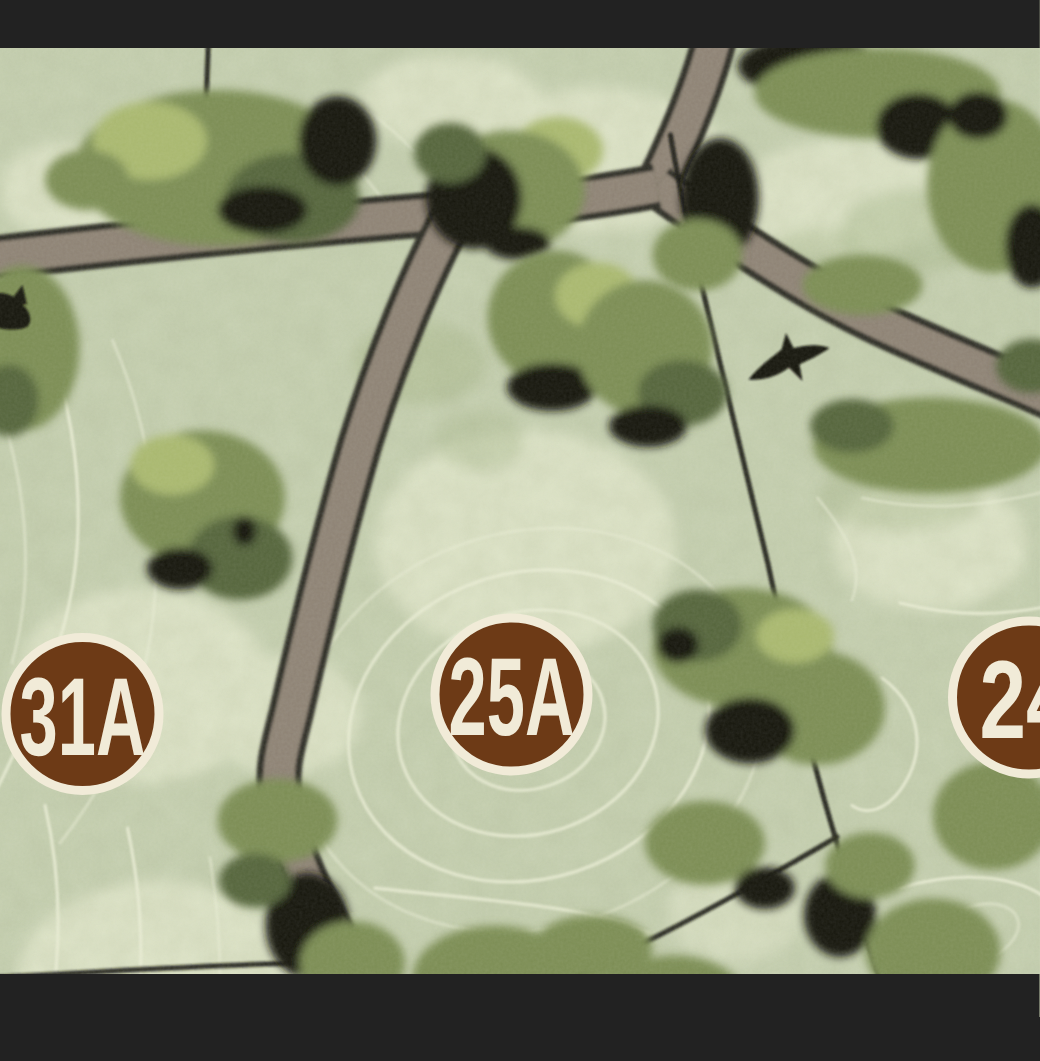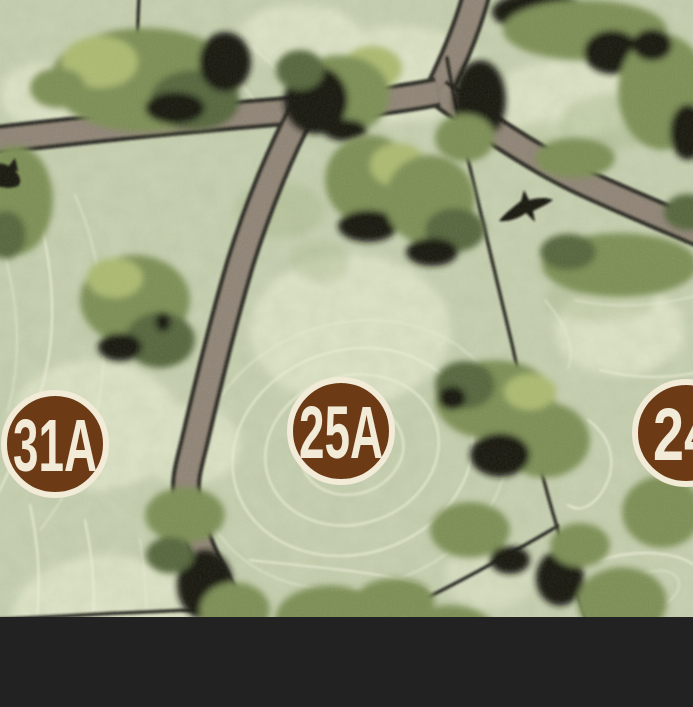--- a/index.html
+++ b/index.html
@@ -2,20 +2,21 @@
 <html style="--c-background: #c6d0b0; --c-background_light: #dde3c6; --c-background_dark: #a9b88c; --c-tree_olive: #7b8d52; --c-tree_light: #a9b86d; --c-tree_dark: #54653a; --c-tree_black: #15140c; --c-road_fill: #8e8375; --c-road_edge: #2f2d25; --c-contour: #e8ebd1; --c-boundary: #201f17; --c-badge_fill: #6e3a15; --c-badge_ring: #f1ebd7; --c-badge_text: #f1ebd7;"><head>
 <meta charset="utf-8">
 <style>
   html,body{margin:0;padding:0;background:#222;}
   .map-stage{
     position:relative;
     width:693px;height:617px;
     overflow:hidden;
     background:var(--c-background,#c6d0b0);
     font-family:"Liberation Sans", sans-serif;
+    margin-top:32px;
   }
   .map-stage svg{display:block;filter:blur(.5px) saturate(.97);}
   .m-light{fill:var(--c-background_light);}
   .m-dark{fill:var(--c-background_dark);}
   .t-olive{fill:var(--c-tree_olive);}
   .t-light{fill:var(--c-tree_light);}
   .t-dark{fill:var(--c-tree_dark);}
   .t-black{fill:var(--c-tree_black);}
   .contour{fill:none;stroke:var(--c-contour);stroke-width:2.2;stroke-linecap:round;opacity:.85;}
   .contour.faint{opacity:.5;}

